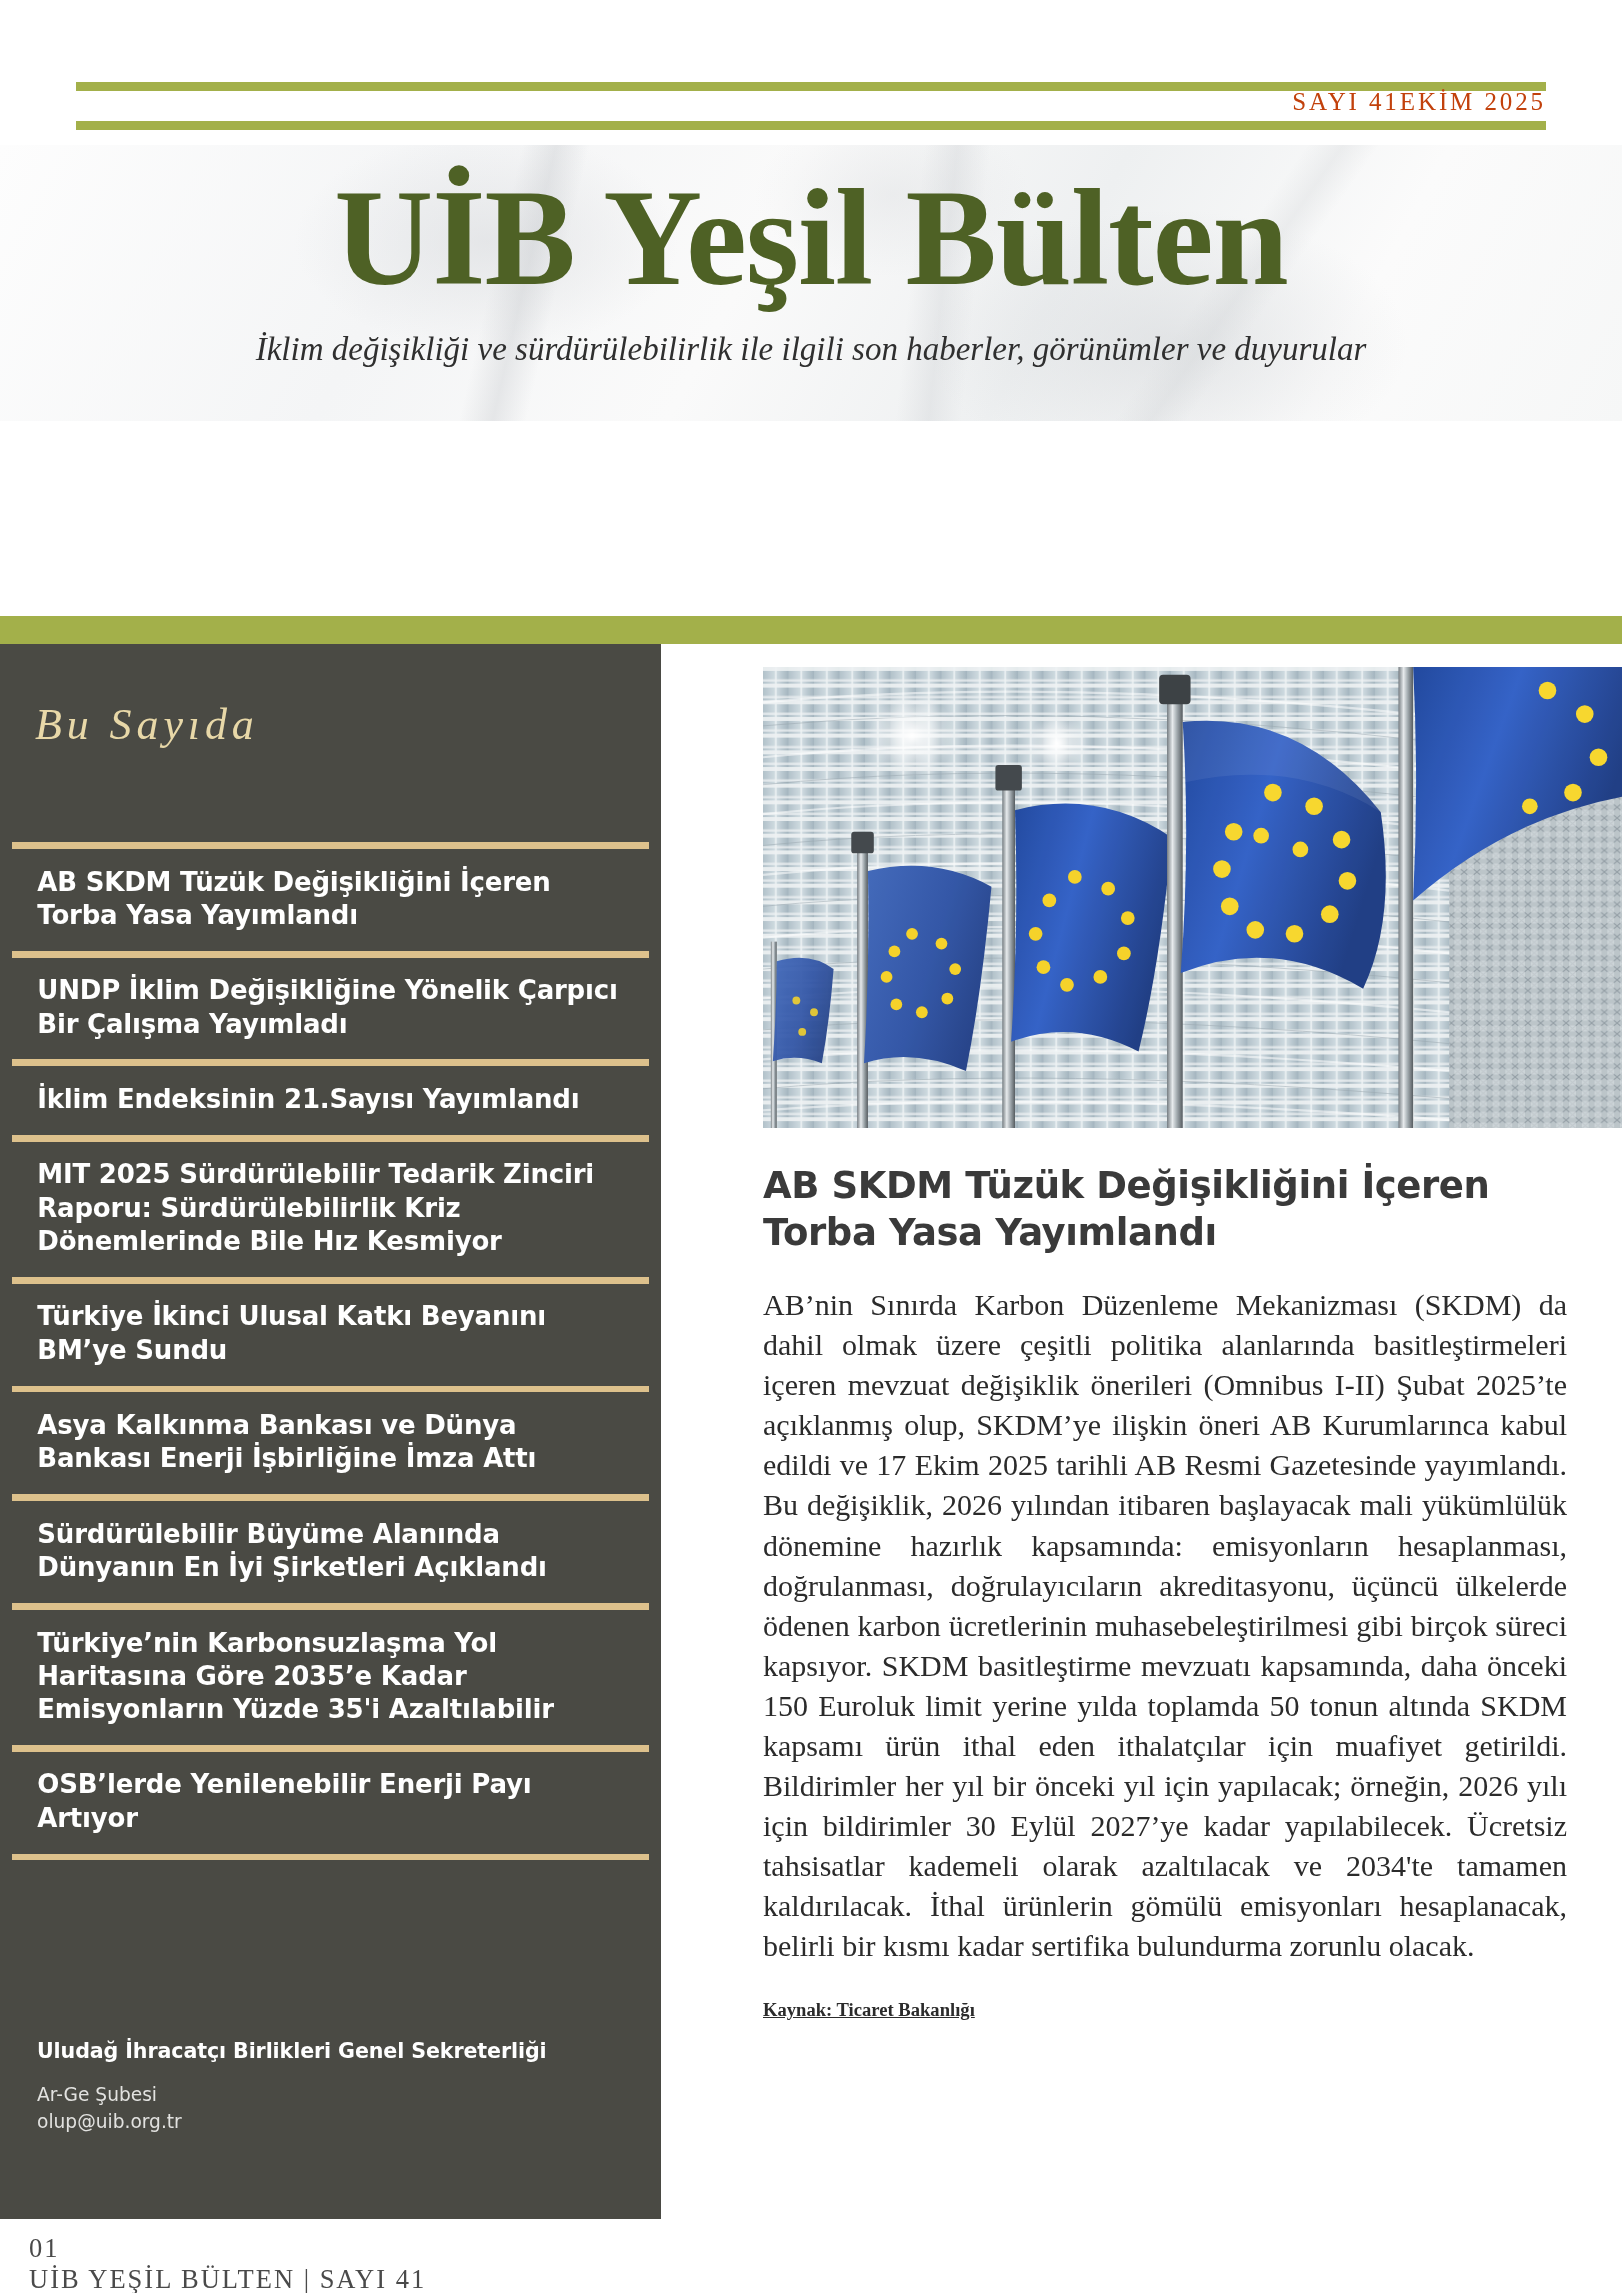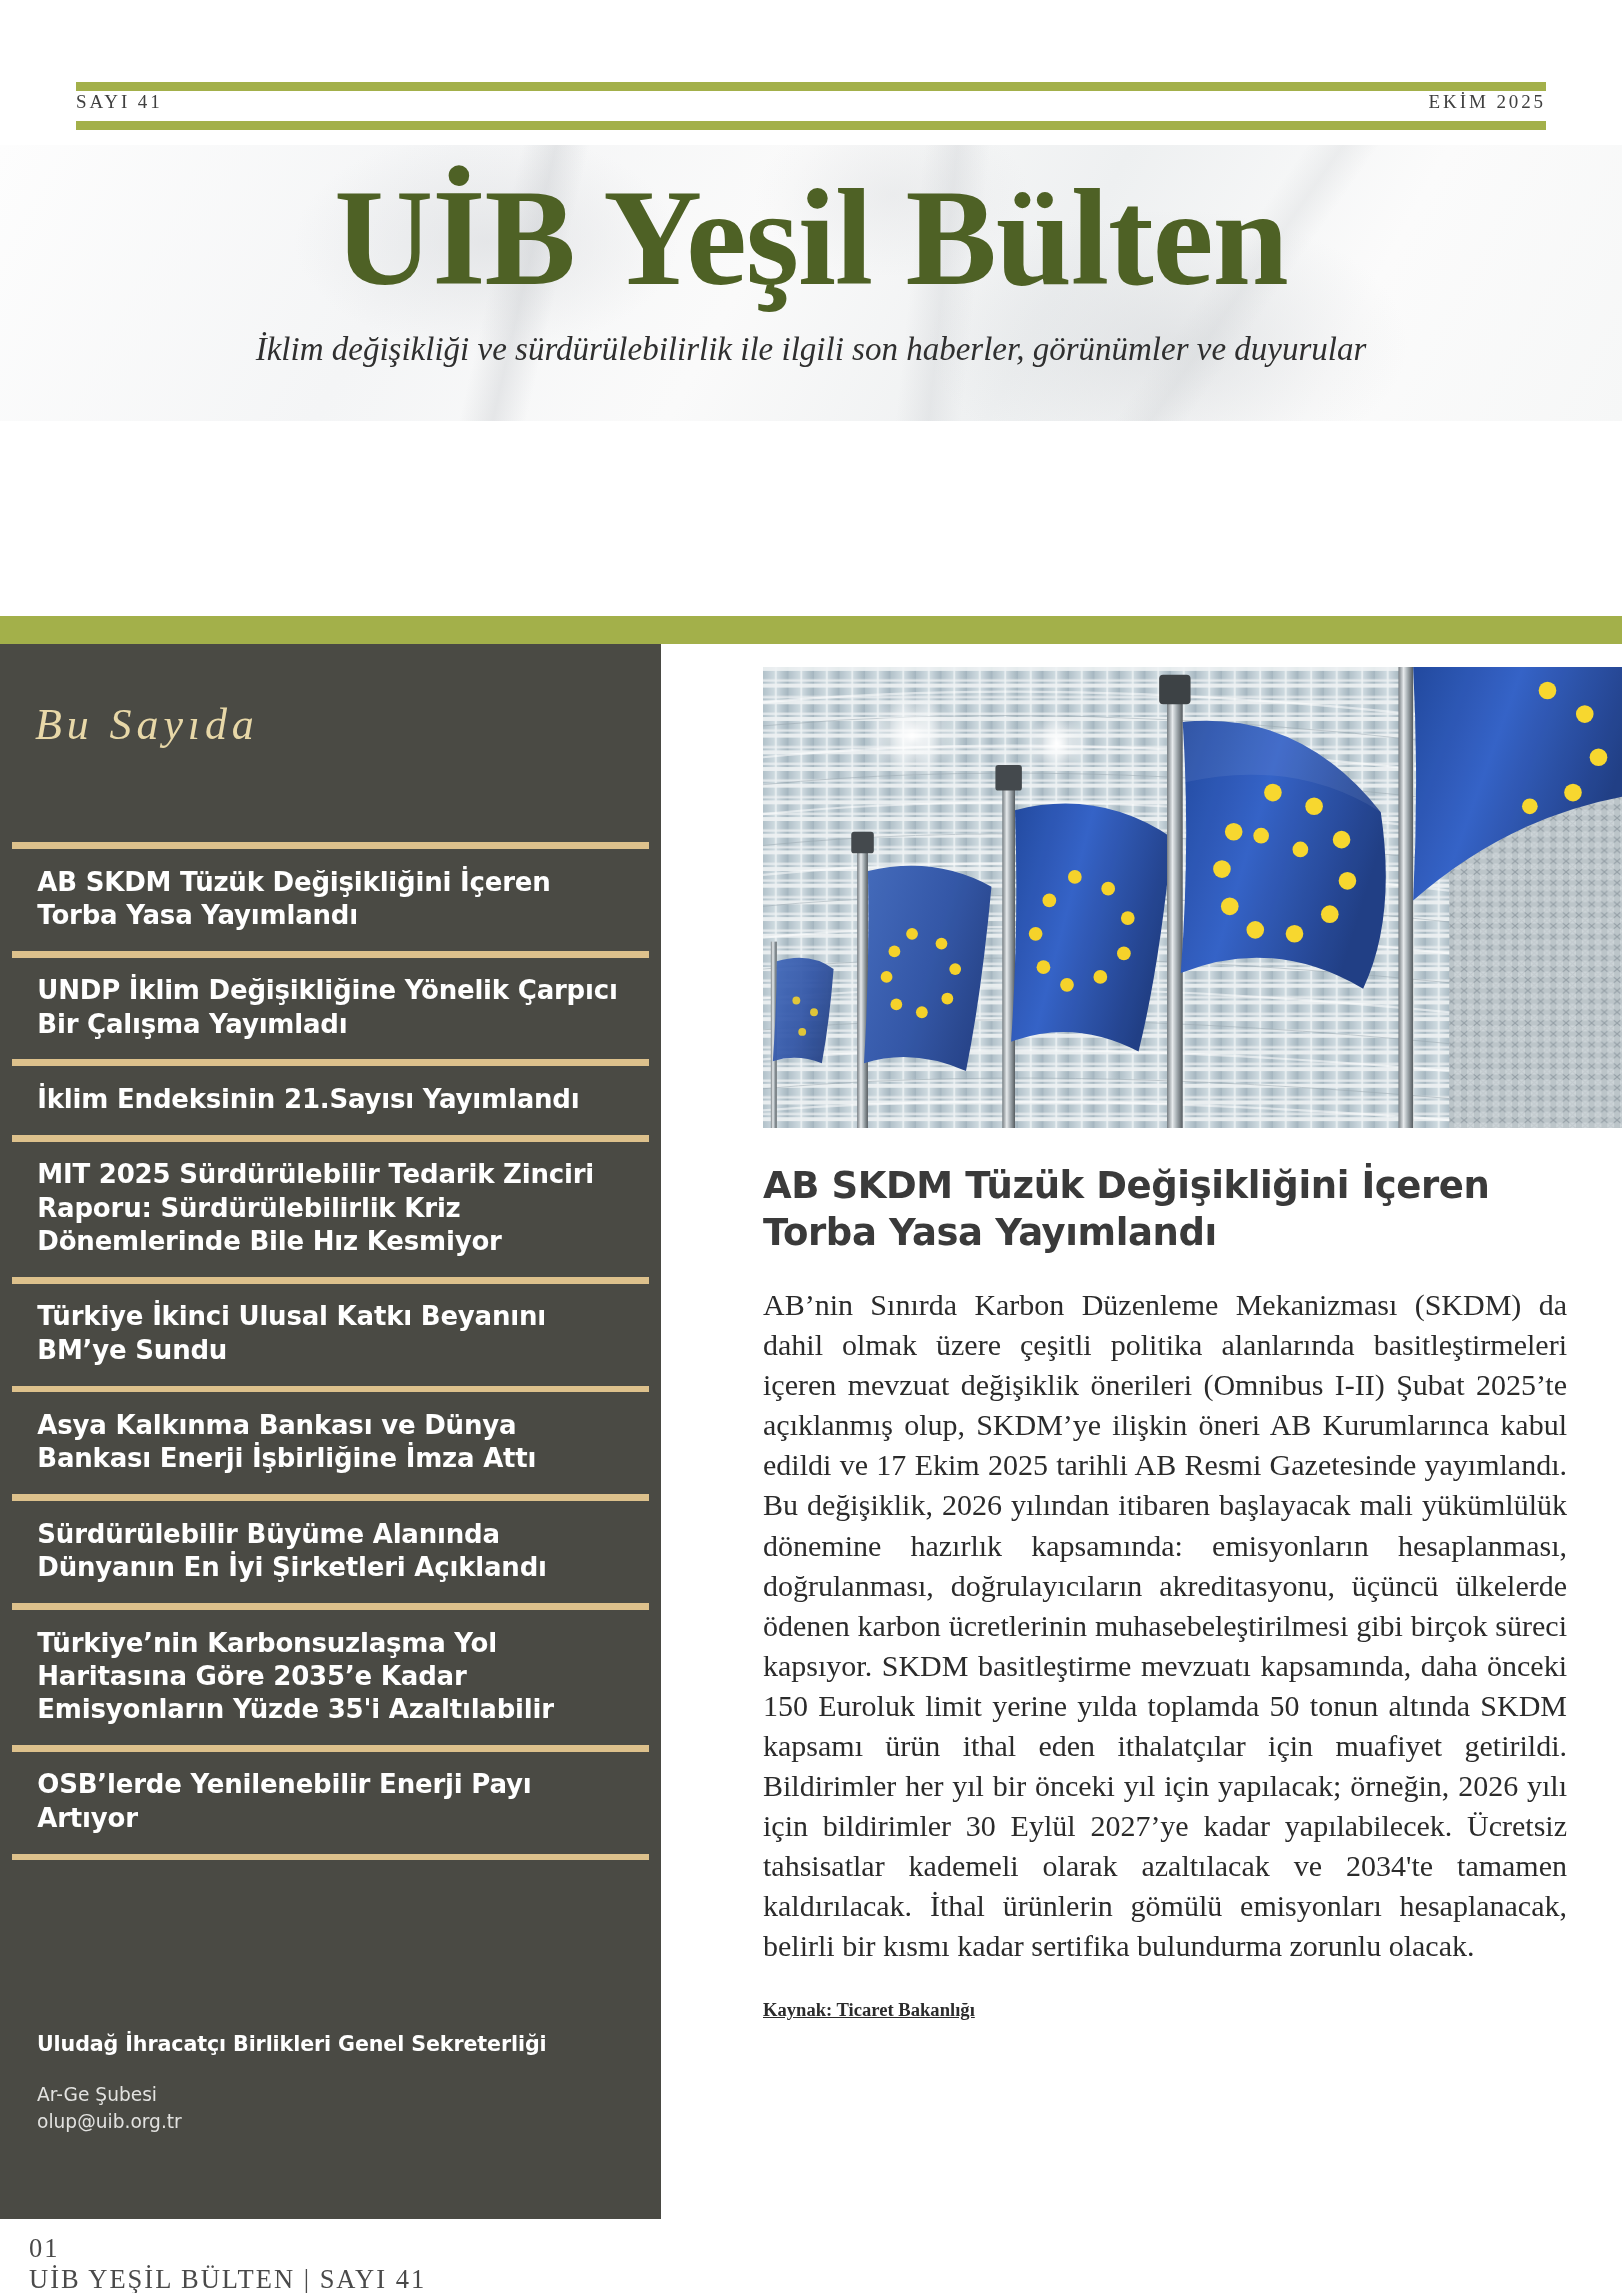--- a/index.html
+++ b/index.html
@@ -28,25 +28,25 @@
   .top-rule-lower { top: 121px; }
 
   .issue-row {
     position: absolute;
     left: 76px;
     top: 76px;
     width: 1470px;
     height: 51px;
     display: flex;
     align-items: center;
-    justify-content: space-between;
-    font-family: "Liberation Serif", serif;
-    font-size: 19px;
+    justify-content: flex-end;
+    font-family: "Liberation Serif", serif;
+    font-size: 25px;
     letter-spacing: 2.9px;
-    color: #404040;
+    color: #c2410c;
   }
 
   
   .hero {
     position: absolute;
     left: 0;
     top: 145px;
     width: 1622px;
     height: 276px;
     background:
@@ -149,21 +149,21 @@
     left: 37px;
     bottom: 84px;
     width: 588px;
   }
   .org-name {
     font-family: "DejaVu Sans", sans-serif;
     font-weight: 700;
     font-size: 20.6px;
     color: #ffffff;
     letter-spacing: -0.1px;
-    margin-bottom: 26px;
+    margin-bottom: 19px;
   }
   .org-dept,
   .org-mail {
     font-family: "DejaVu Sans", sans-serif;
     font-weight: 400;
     font-size: 18.6px;
     color: #e2e2e0;
     line-height: 1.42;
   }
 

